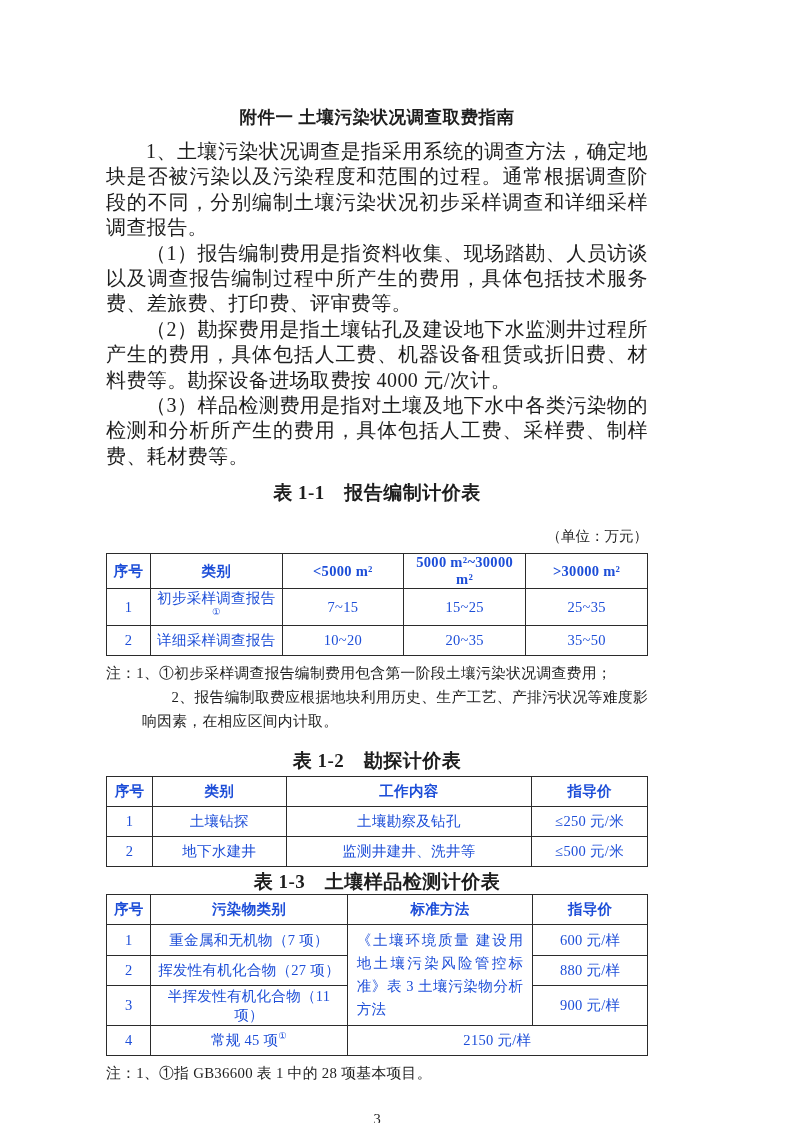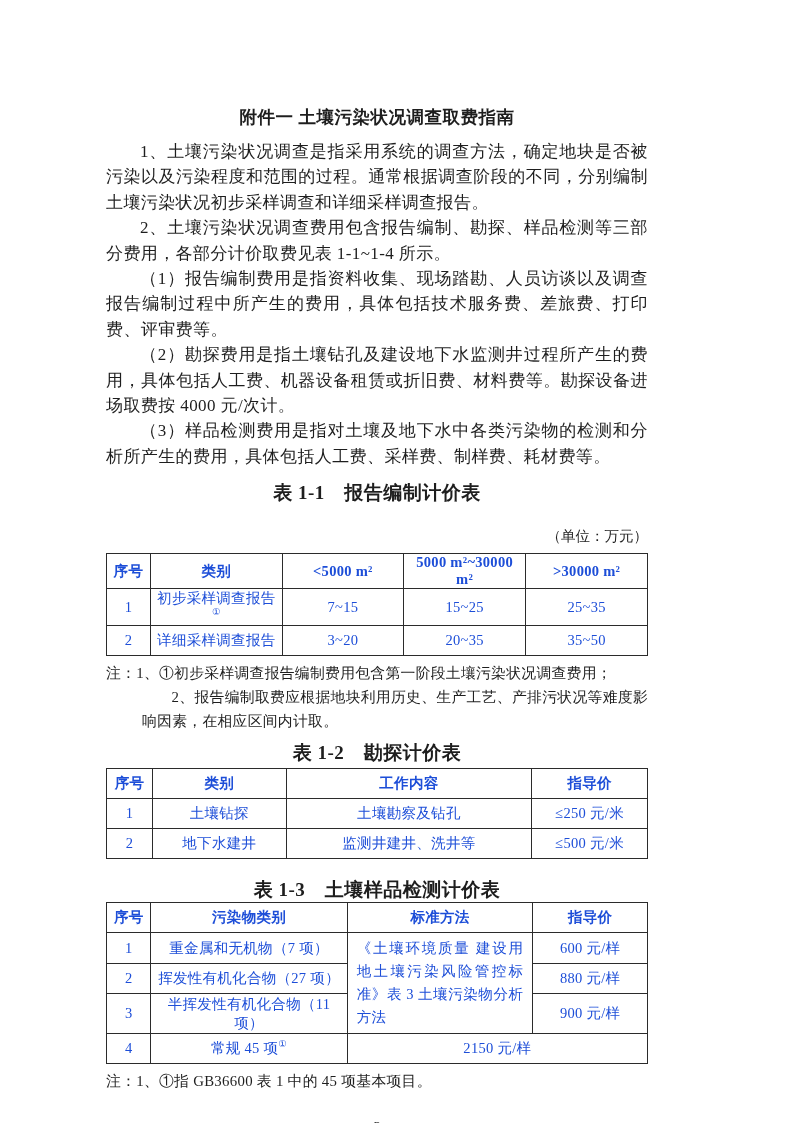--- a/index.html
+++ b/index.html
@@ -15,21 +15,21 @@
     padding: 104px 44px 0 106px;
   }
   .doc-title {
     margin: 0 0 9px 0;
     font-size: 17.5px; font-weight: bold;
     text-align: center; line-height: 26px;
     letter-spacing: 0.5px;
   }
   .para {
     margin: 0;
-    font-size: 17px; line-height: 25.4px;
+    font-size: 20px; line-height: 25.4px;
     text-align: justify; text-indent: 2em;
     letter-spacing: 0.4px;
   }
   .tbl-caption {
     margin: 12px 0 0 0;
     font-size: 19px; font-weight: bold;
     text-align: center; line-height: 24px;
     letter-spacing: 0.5px;
   }
   .unit-note {
@@ -64,37 +64,36 @@
     font-family: Liberation Serif, serif;
   }
   sup.fnmark { font-size: 9.5px; vertical-align: super; line-height: 0; }
   .note {
     margin: 5px 0 0 0;
     font-size: 14.8px; line-height: 24px;
     text-align: justify;
     letter-spacing: 0.3px;
   }
   .note.indented { margin-top: 0; text-indent: 2em; margin-left: 36px; }
-  .cap2 { margin-top: 8px; }
-  .cap3 { margin-top: 19px; }
+  .cap2 { margin-top: 16px; }
+  .cap3 { margin-top: 3px; }
   .page-number {
     margin-top: 26px;
     text-align: center;
     font-size: 14.5px;
   }
 </style>
 </head>
 <body>
 
 <div class="page">
 
   <h1 class="doc-title">附件一 土壤污染状况调查取费指南</h1>
 
   <p class="para">1、土壤污染状况调查是指采用系统的调查方法，确定地块是否被污染以及污染程度和范围的过程。通常根据调查阶段的不同，分别编制土壤污染状况初步采样调查和详细采样调查报告。</p>
-  <p class="para">2、土壤污染状况调查费用包含报告编制、勘探、样品检测等三部分费用，各部分计价取费见表 1-1~1-4 所示。</p>
   <p class="para">（1）报告编制费用是指资料收集、现场踏勘、人员访谈以及调查报告编制过程中所产生的费用，具体包括技术服务费、差旅费、打印费、评审费等。</p>
   <p class="para">（2）勘探费用是指土壤钻孔及建设地下水监测井过程所产生的费用，具体包括人工费、机器设备租赁或折旧费、材料费等。勘探设备进场取费按 4000 元/次计。</p>
   <p class="para">（3）样品检测费用是指对土壤及地下水中各类污染物的检测和分析所产生的费用，具体包括人工费、采样费、制样费、耗材费等。</p>
 
   <h2 class="tbl-caption">表 1-1　报告编制计价表</h2>
   <div class="unit-note">（单位：万元）</div>
 
   <table class="t1">
     <colgroup>
       <col style="width:8.1%">
@@ -114,21 +113,21 @@
     <tr>
       <td>1</td>
       <td><span>初步采样调查报告</span><sup class="fnmark">①</sup></td>
       <td>7~15</td>
       <td>15~25</td>
       <td>25~35</td>
     </tr>
     <tr>
       <td>2</td>
       <td><span>详细采样调查报告</span><sup class="fnmark"></sup></td>
-      <td>3~20</td>
+      <td>10~20</td>
       <td>20~35</td>
       <td>35~50</td>
     </tr>
   </tbody>
     </table>
 
   <p class="note">注：1、①初步采样调查报告编制费用包含第一阶段土壤污染状况调查费用；</p>
   <p class="note indented">2、报告编制取费应根据地块利用历史、生产工艺、产排污状况等难度影响因素，在相应区间内计取。</p>
 
   <h2 class="tbl-caption cap2">表 1-2　勘探计价表</h2>
@@ -195,17 +194,17 @@
       <td>900 元/样</td>
     </tr>
     <tr>
       <td>4</td>
       <td><span>常规 45 项</span><sup class="fnmark">①</sup></td>
       <td colspan="2">2150 元/样</td>
     </tr>
   </tbody>
     </table>
 
-  <p class="note">注：1、①指 GB36600 表 1 中的 45 项基本项目。</p>
+  <p class="note">注：1、①指 GB36600 表 1 中的 28 项基本项目。</p>
 
   <div class="page-number">3</div>
 
 </div>
 
 </body></html>

